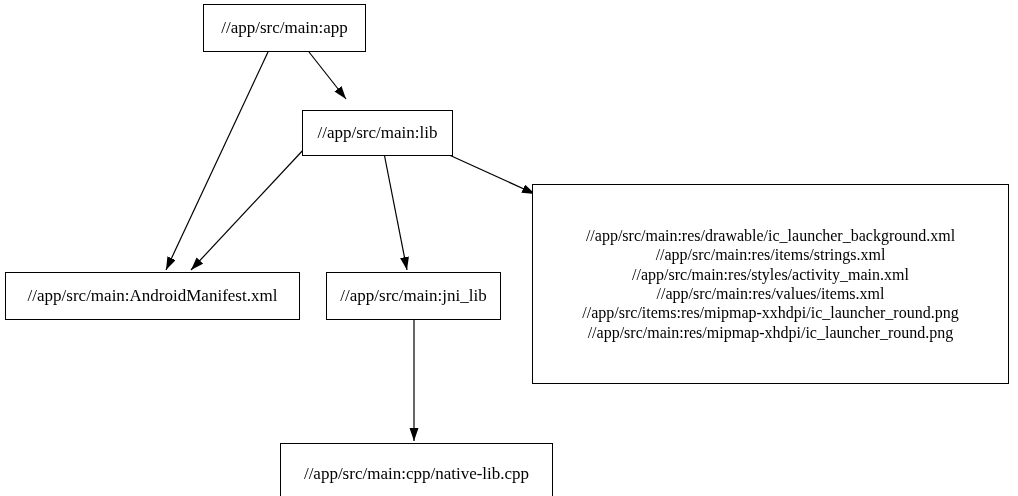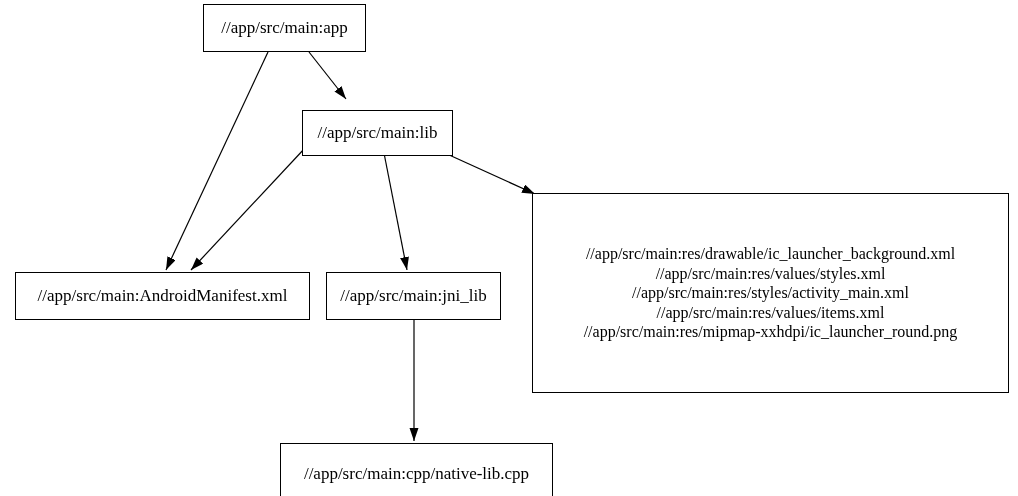--- a/index.html
+++ b/index.html
@@ -31,25 +31,25 @@
     background: #ffffff;
     display: flex;
     align-items: center;
     justify-content: center;
     font-size: 17px;
     white-space: nowrap;
     text-align: center;
   }
   .node-app       { left: 203px; top: 4px;   width: 163px; height: 48px; }
   .node-lib       { left: 302px; top: 101px; width: 151px; height: 46px; margin-top: 9px; }
-  .node-manifest  { left: 15px;   top: 272px; width: 295px; height: 48px; }
+  .node-manifest  { left: 5px;   top: 272px; width: 295px; height: 48px; }
   .node-jni-lib   { left: 326px; top: 272px; width: 175px; height: 48px; }
   .node-native    { left: 280px; top: 443px; width: 273px; height: 62px; }
   .node-resources {
-    left: 532px; top: 193px; width: 477px; height: 200px;
+    left: 532px; top: 184px; width: 477px; height: 200px;
     flex-direction: column;
     justify-content: center;
     font-size: 16px;
     line-height: 19.4px;
   }
   .res-line { width: 100%; }
 </style>
 </head>
 <body>
 
@@ -80,23 +80,24 @@
   <div class="node node-manifest">
     <span>//app/src/main:AndroidManifest.xml</span>
   </div>
 
   <div class="node node-jni-lib">
     <span>//app/src/main:jni_lib</span>
   </div>
 
   <div class="node node-resources">
     <div class="res-line">//app/src/main:res/drawable/ic_launcher_background.xml</div>
-    <div class="res-line">//app/src/main:res/values/styles.xml</div>
+    <div class="res-line">//app/src/main:res/items/strings.xml</div>
     <div class="res-line">//app/src/main:res/styles/activity_main.xml</div>
     <div class="res-line">//app/src/main:res/values/items.xml</div>
-    <div class="res-line">//app/src/main:res/mipmap-xxhdpi/ic_launcher_round.png</div>
+    <div class="res-line">//app/src/items:res/mipmap-xxhdpi/ic_launcher_round.png</div>
+    <div class="res-line">//app/src/main:res/mipmap-xhdpi/ic_launcher_round.png</div>
   </div>
 
   <div class="node node-native">
     <span>//app/src/main:cpp/native-lib.cpp</span>
   </div>
 
 </div>
 
 </body></html>

